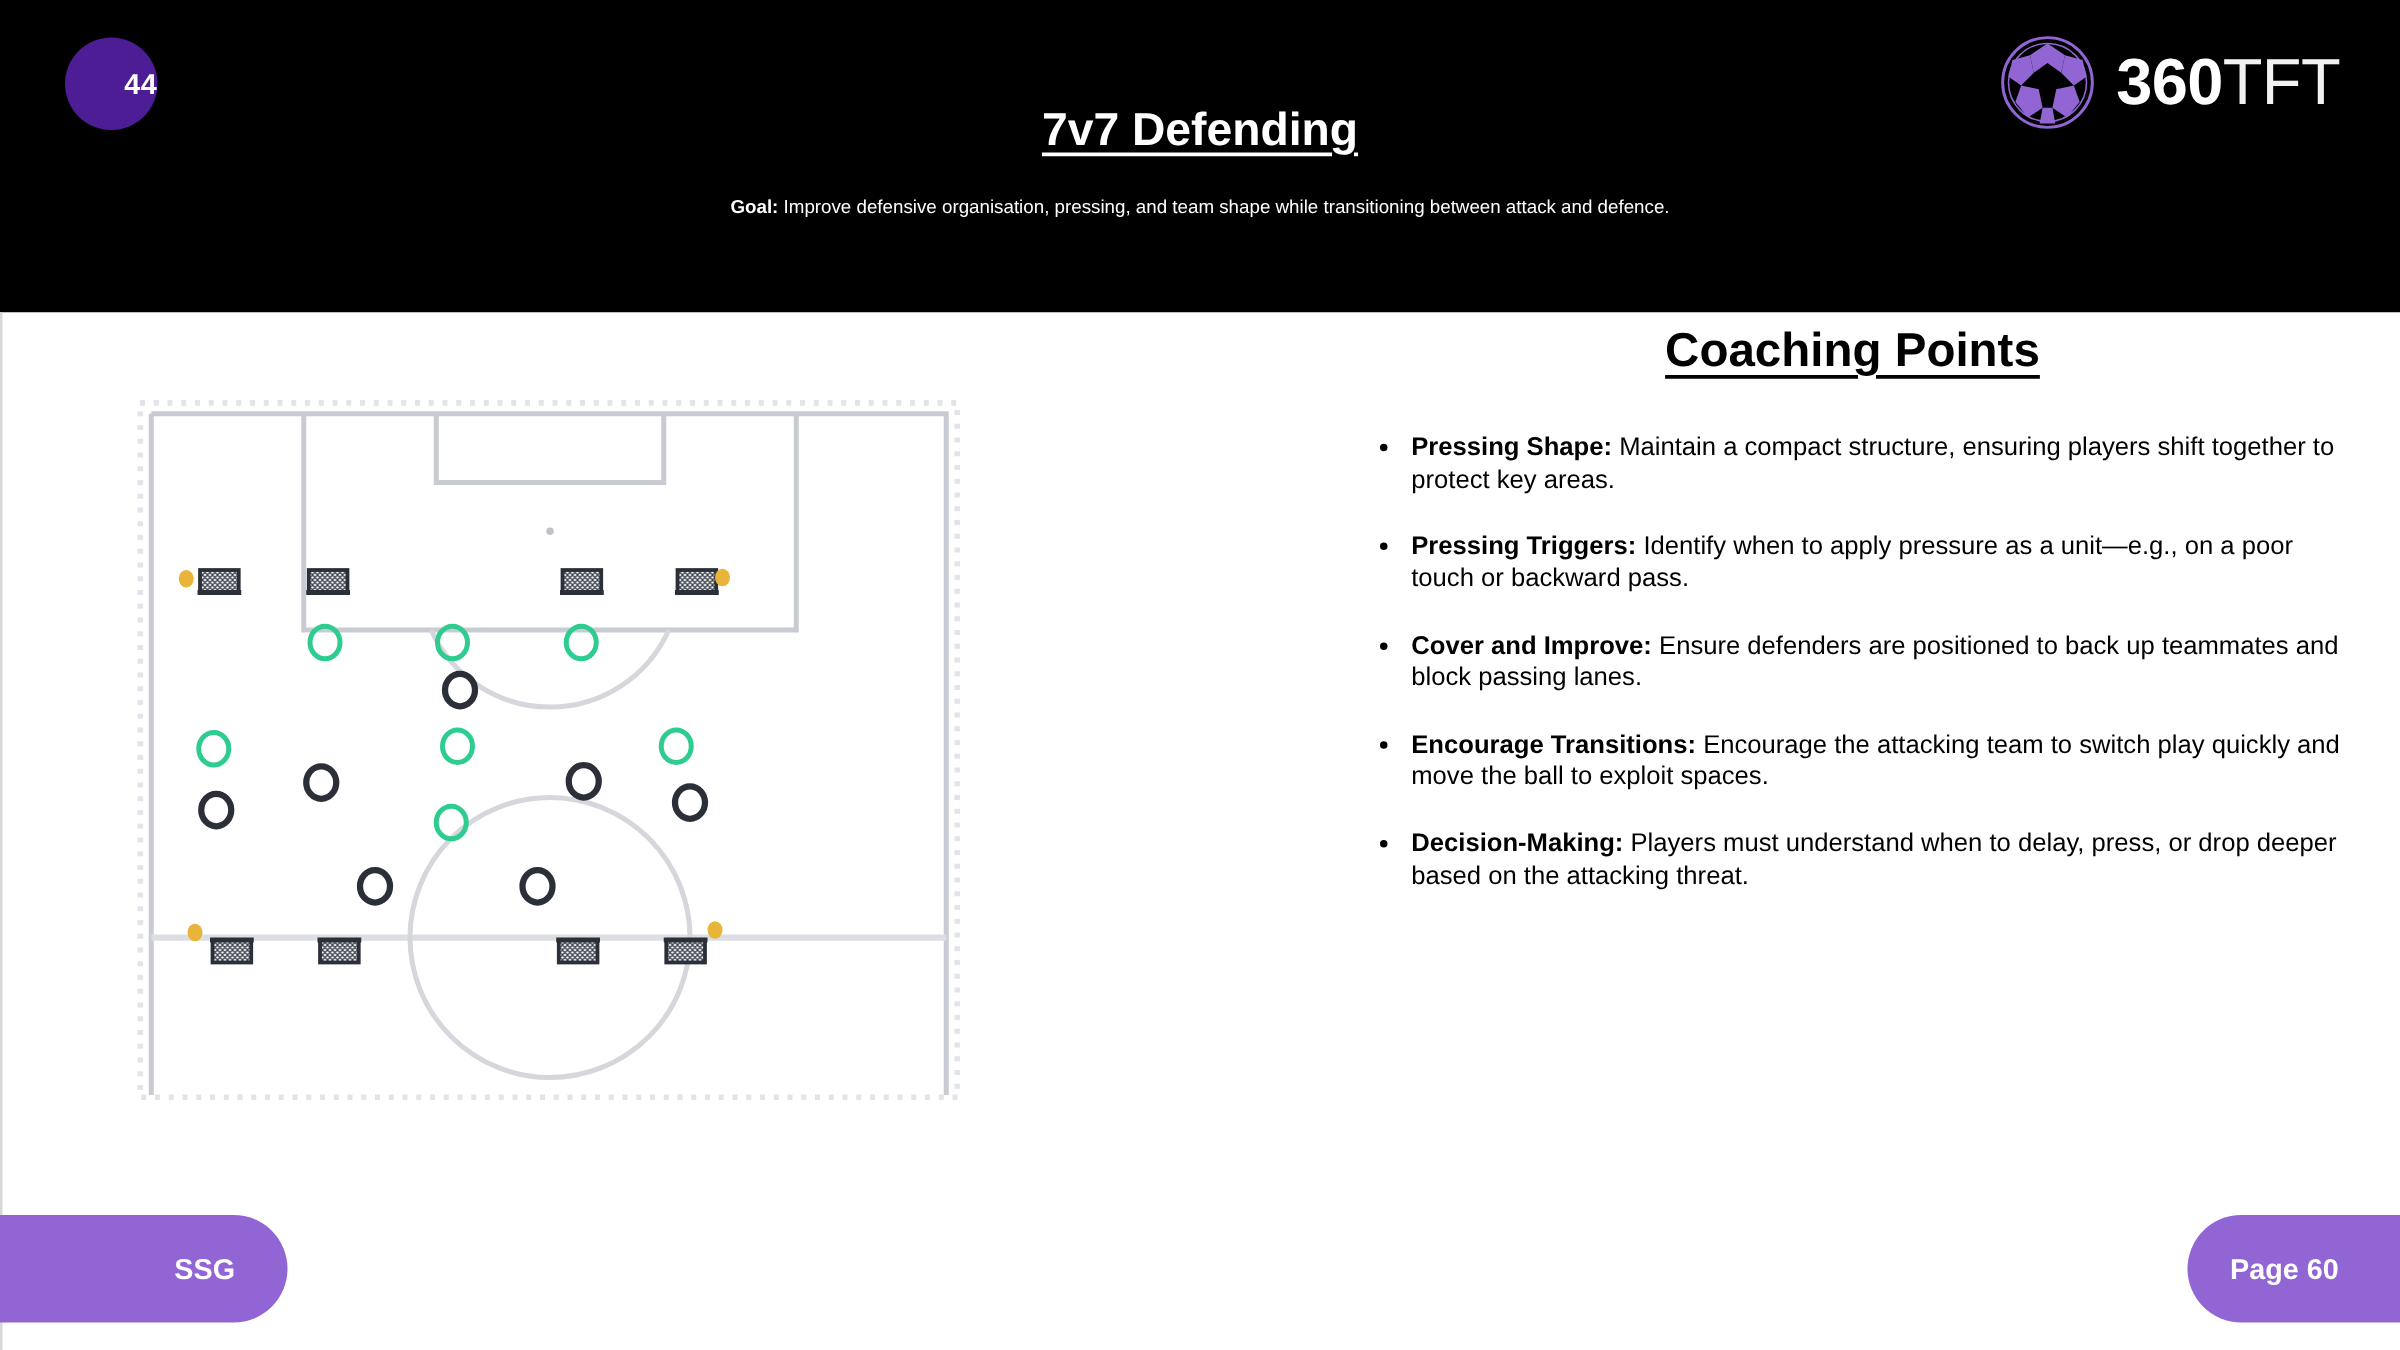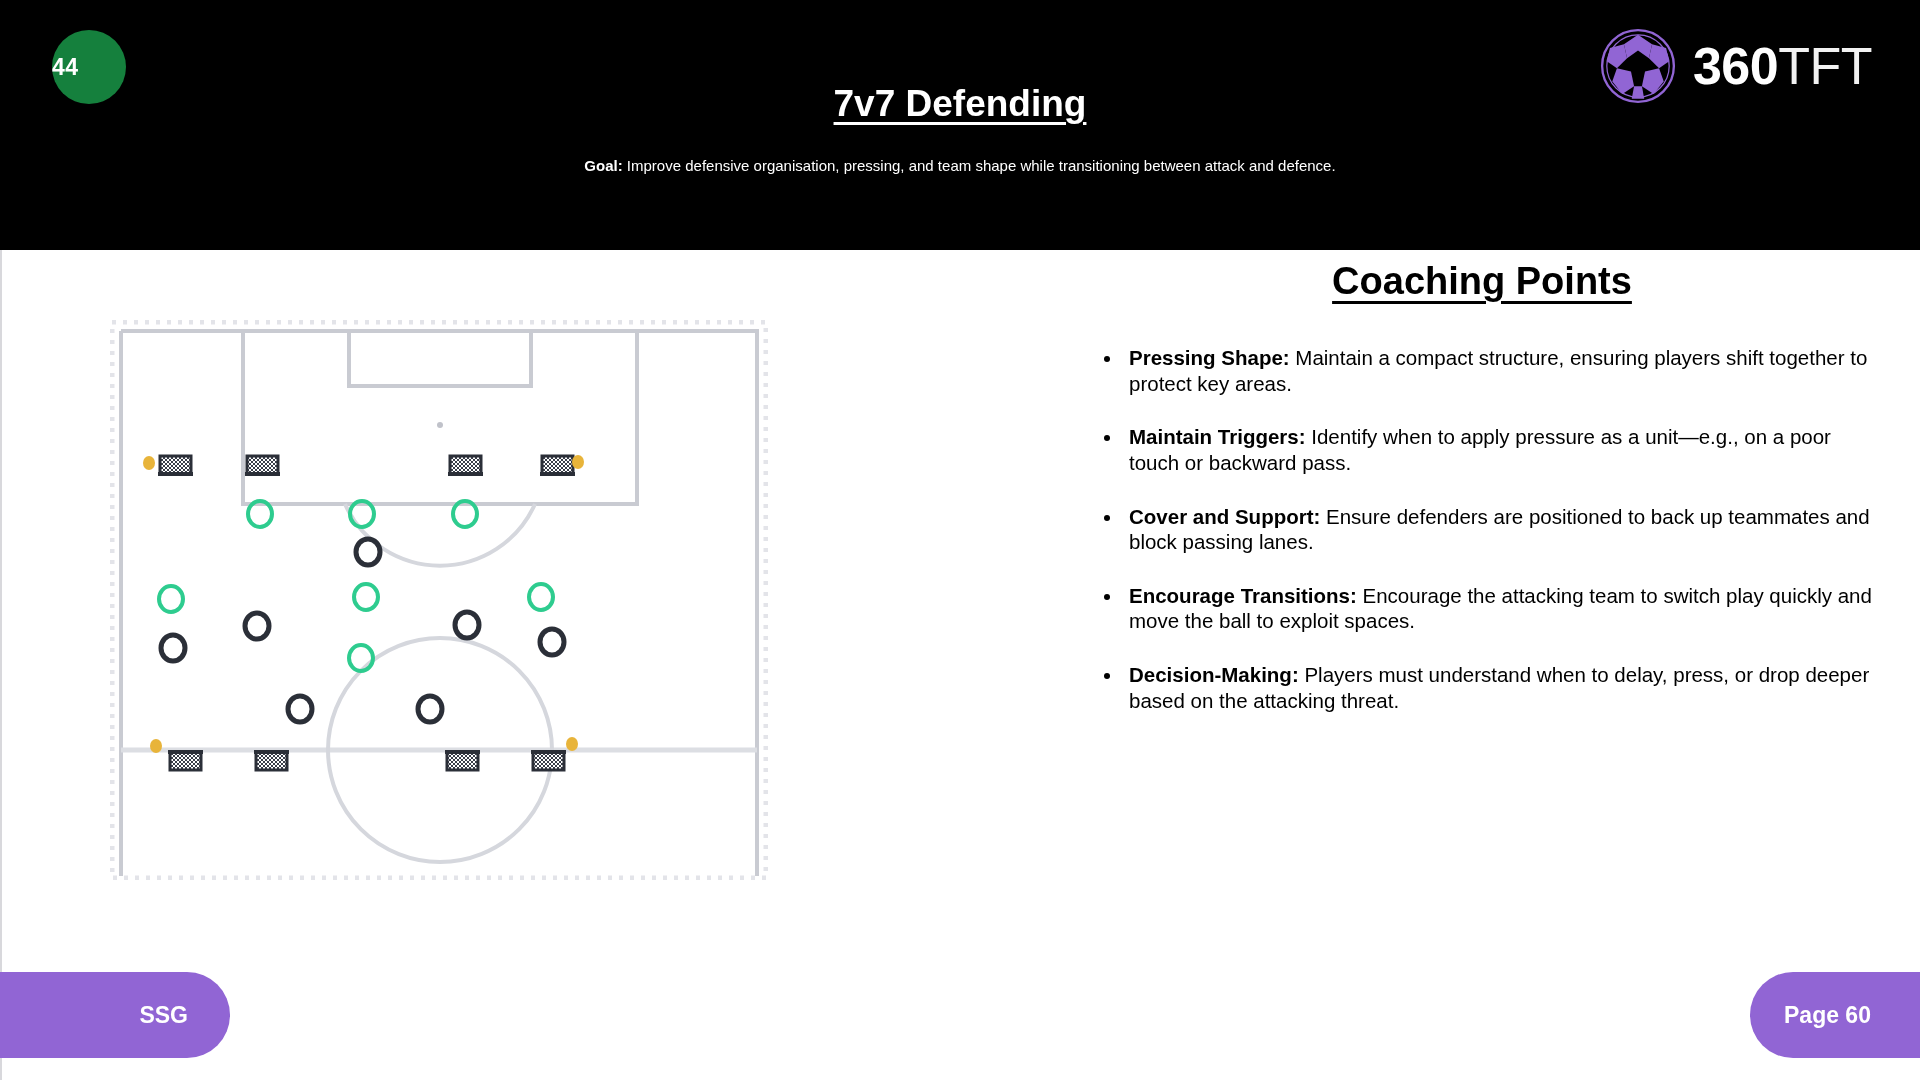--- a/index.html
+++ b/index.html
@@ -27,24 +27,24 @@
     width: 1920px;
     height: 250px;
     background: #000000;
   }
 
   #session-badge {
     position: absolute;
     left: 52px; top: 30px;
     width: 74px; height: 74px;
     border-radius: 50%;
-    background: #15803d;
+    background: #4c1d95;
     display: flex;
     align-items: center;
-    justify-content: flex-start;
+    justify-content: flex-end;
     color: #ffffff;
     font-size: 23px;
     font-weight: bold;
     letter-spacing: 0.5px;
   }
 
   #title-block {
     position: absolute;
     left: 0; top: 0;
     width: 1920px;
@@ -303,24 +303,24 @@
       </svg>
     </div>
 
     <div id="coaching">
       <div id="coaching-title">Coaching Points</div>
       <ul id="coaching-list">
         <li>
           <span class="cp-term">Pressing Shape:</span><span> Maintain a compact structure, ensuring players shift together to protect key areas.</span>
         </li>
         <li>
-          <span class="cp-term">Maintain Triggers:</span><span> Identify when to apply pressure as a unit—e.g., on a poor touch or backward pass.</span>
-        </li>
-        <li>
-          <span class="cp-term">Cover and Support:</span><span> Ensure defenders are positioned to back up teammates and block passing lanes.</span>
+          <span class="cp-term">Pressing Triggers:</span><span> Identify when to apply pressure as a unit—e.g., on a poor touch or backward pass.</span>
+        </li>
+        <li>
+          <span class="cp-term">Cover and Improve:</span><span> Ensure defenders are positioned to back up teammates and block passing lanes.</span>
         </li>
         <li>
           <span class="cp-term">Encourage Transitions:</span><span> Encourage the attacking team to switch play quickly and move the ball to exploit spaces.</span>
         </li>
         <li>
           <span class="cp-term">Decision-Making:</span><span> Players must understand when to delay, press, or drop deeper based on the attacking threat.</span>
         </li>
       </ul>
     </div>
   </div>

